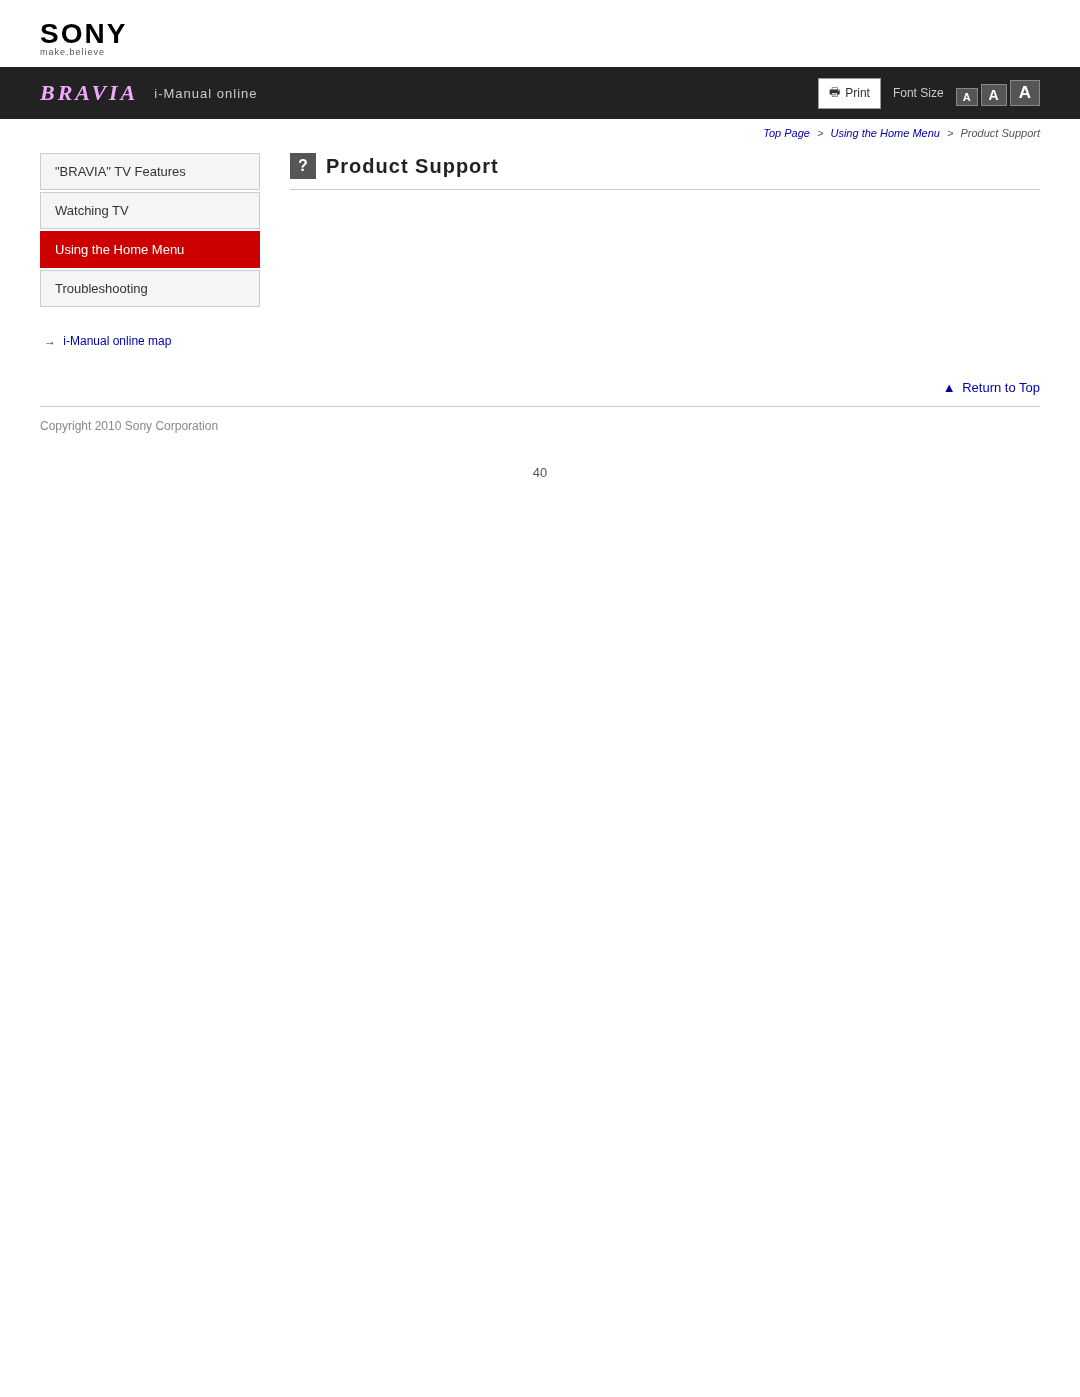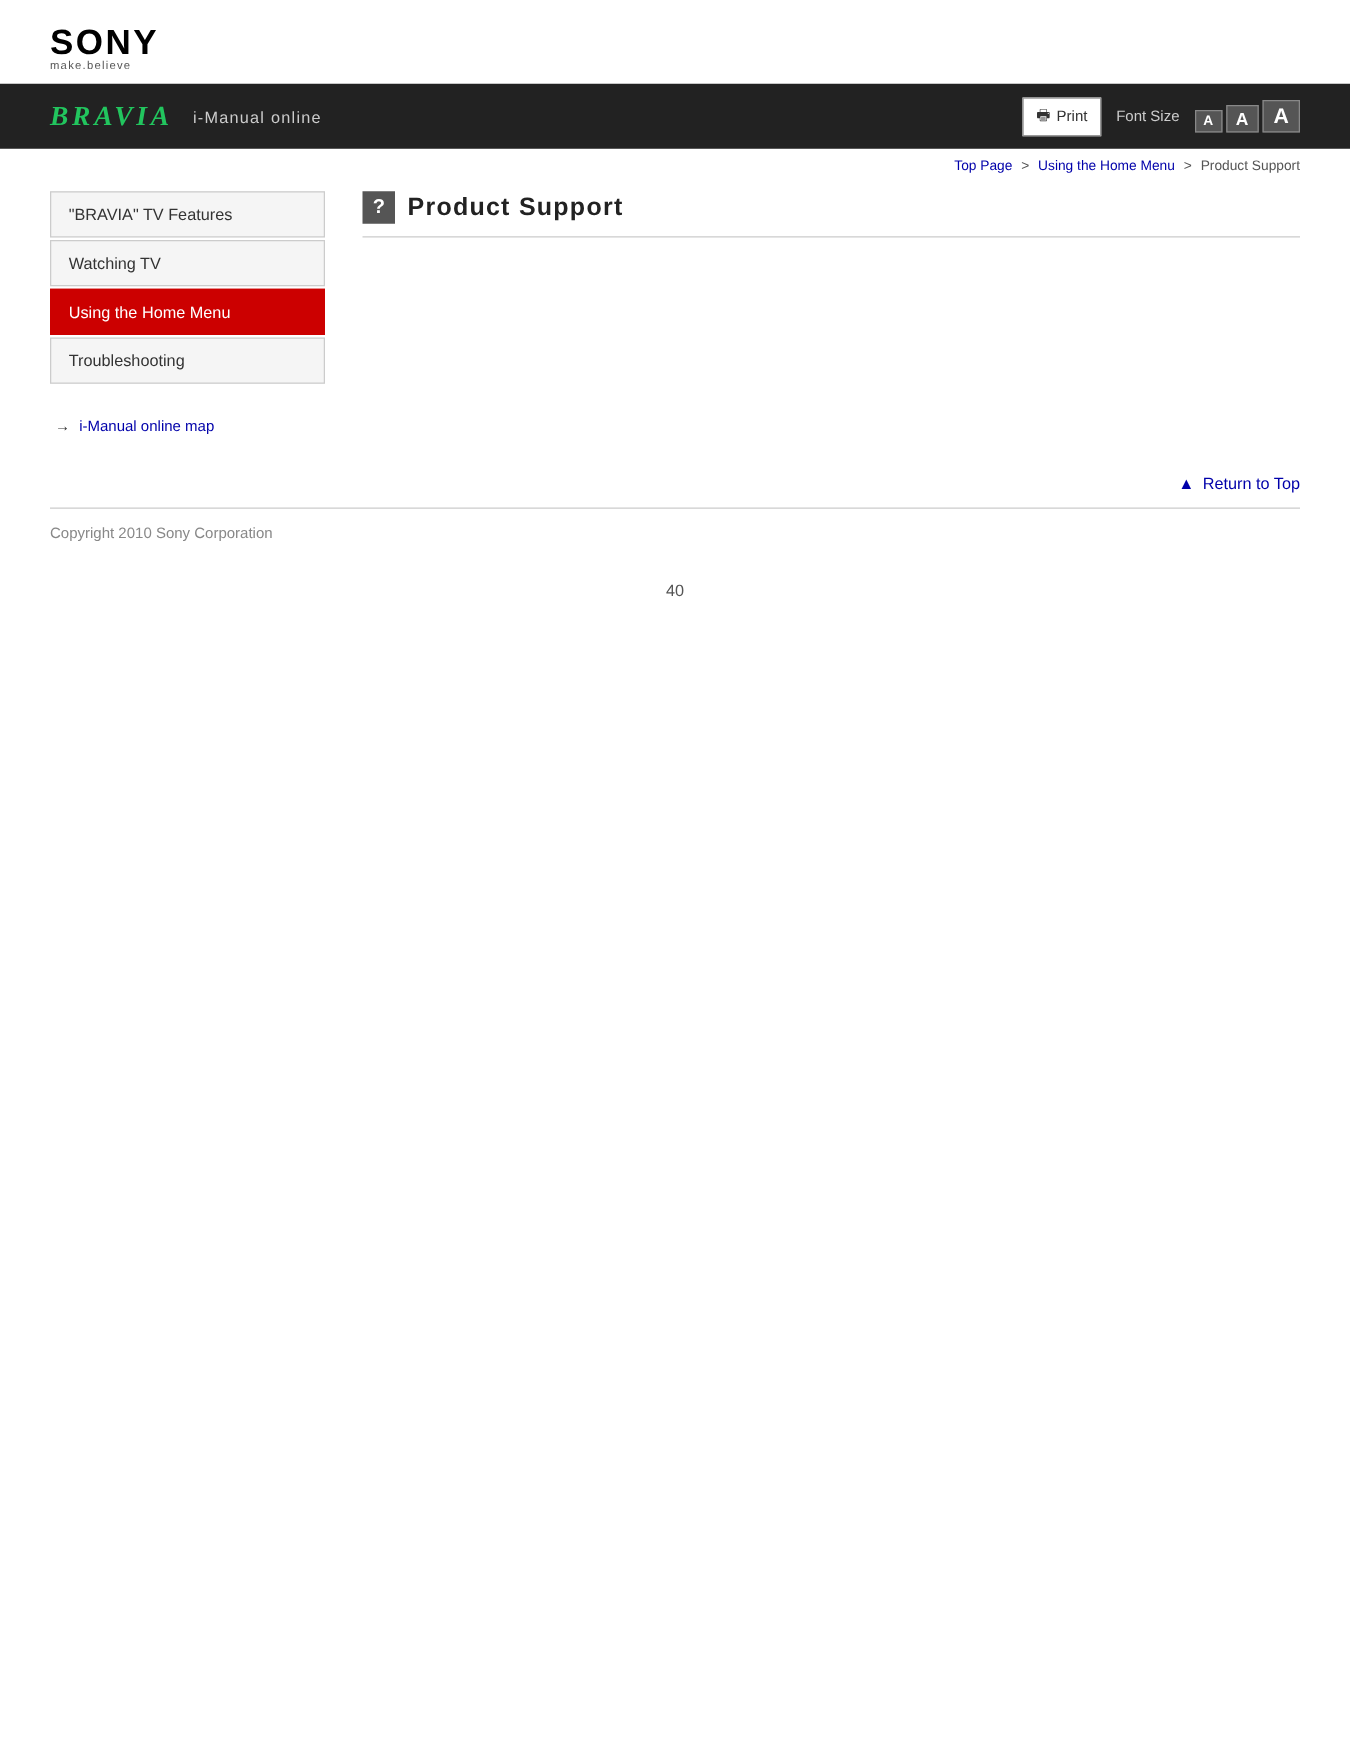--- a/index.html
+++ b/index.html
@@ -53,21 +53,21 @@
 
     .bravia-left {
       display: flex;
       align-items: center;
       gap: 16px;
     }
 
     .bravia-logo {
       font-size: 22px;
       font-weight: 900;
-      color: #22c55e;
+      color: #f0abfc;
       font-family: Georgia, serif;
       letter-spacing: 3px;
       font-style: italic;
     }
 
     .bravia-subtitle {
       color: #ccc;
       font-size: 13px;
       letter-spacing: 1px;
     }
@@ -116,20 +116,21 @@
     .font-btn-sm { font-size: 11px; padding: 2px 6px; }
     .font-btn-md { font-size: 14px; padding: 2px 7px; }
     .font-btn-lg { font-size: 17px; padding: 2px 8px; }
 
     
     .breadcrumb-row {
       text-align: right;
       padding: 8px 40px 4px 36px;
       font-size: 11px;
       color: #555;
+      font-style: italic;
     }
 
     .breadcrumb-row a {
       color: #00a;
       text-decoration: none;
     }
 
     .breadcrumb-row .sep {
       margin: 0 4px;
       color: #555;

